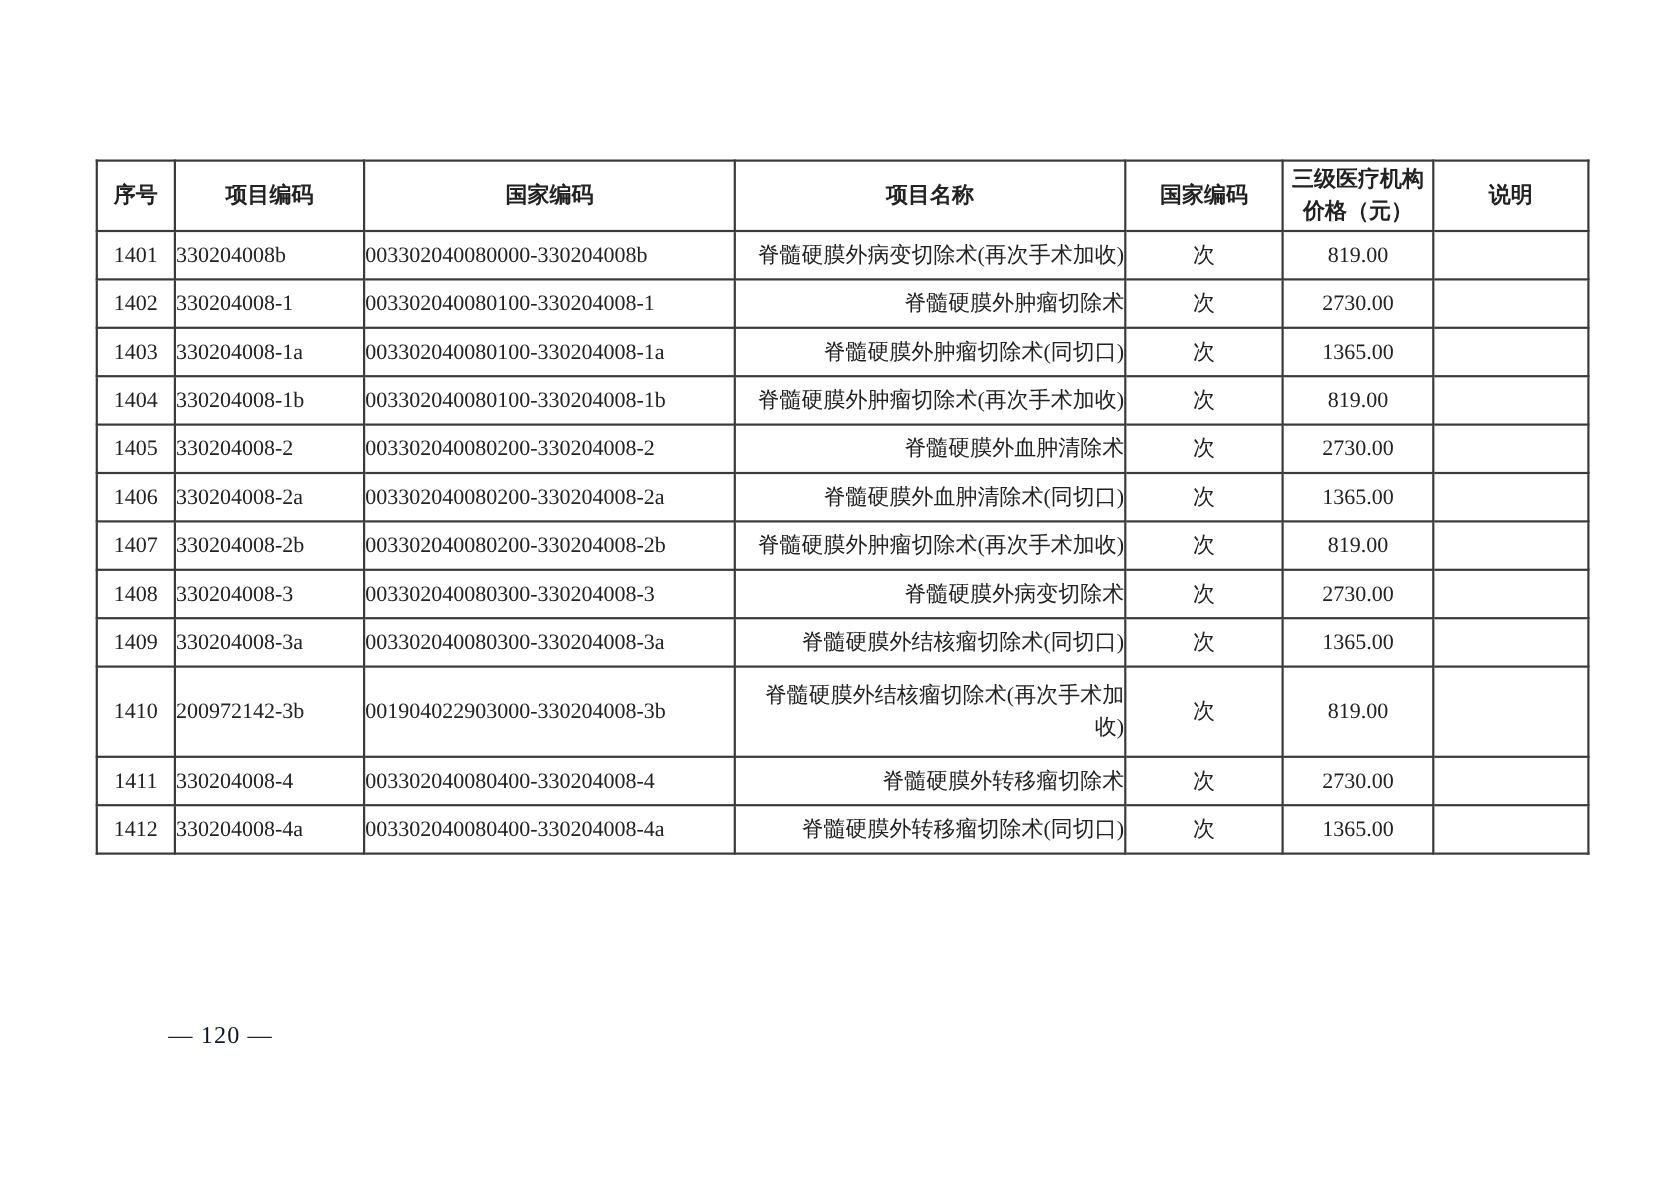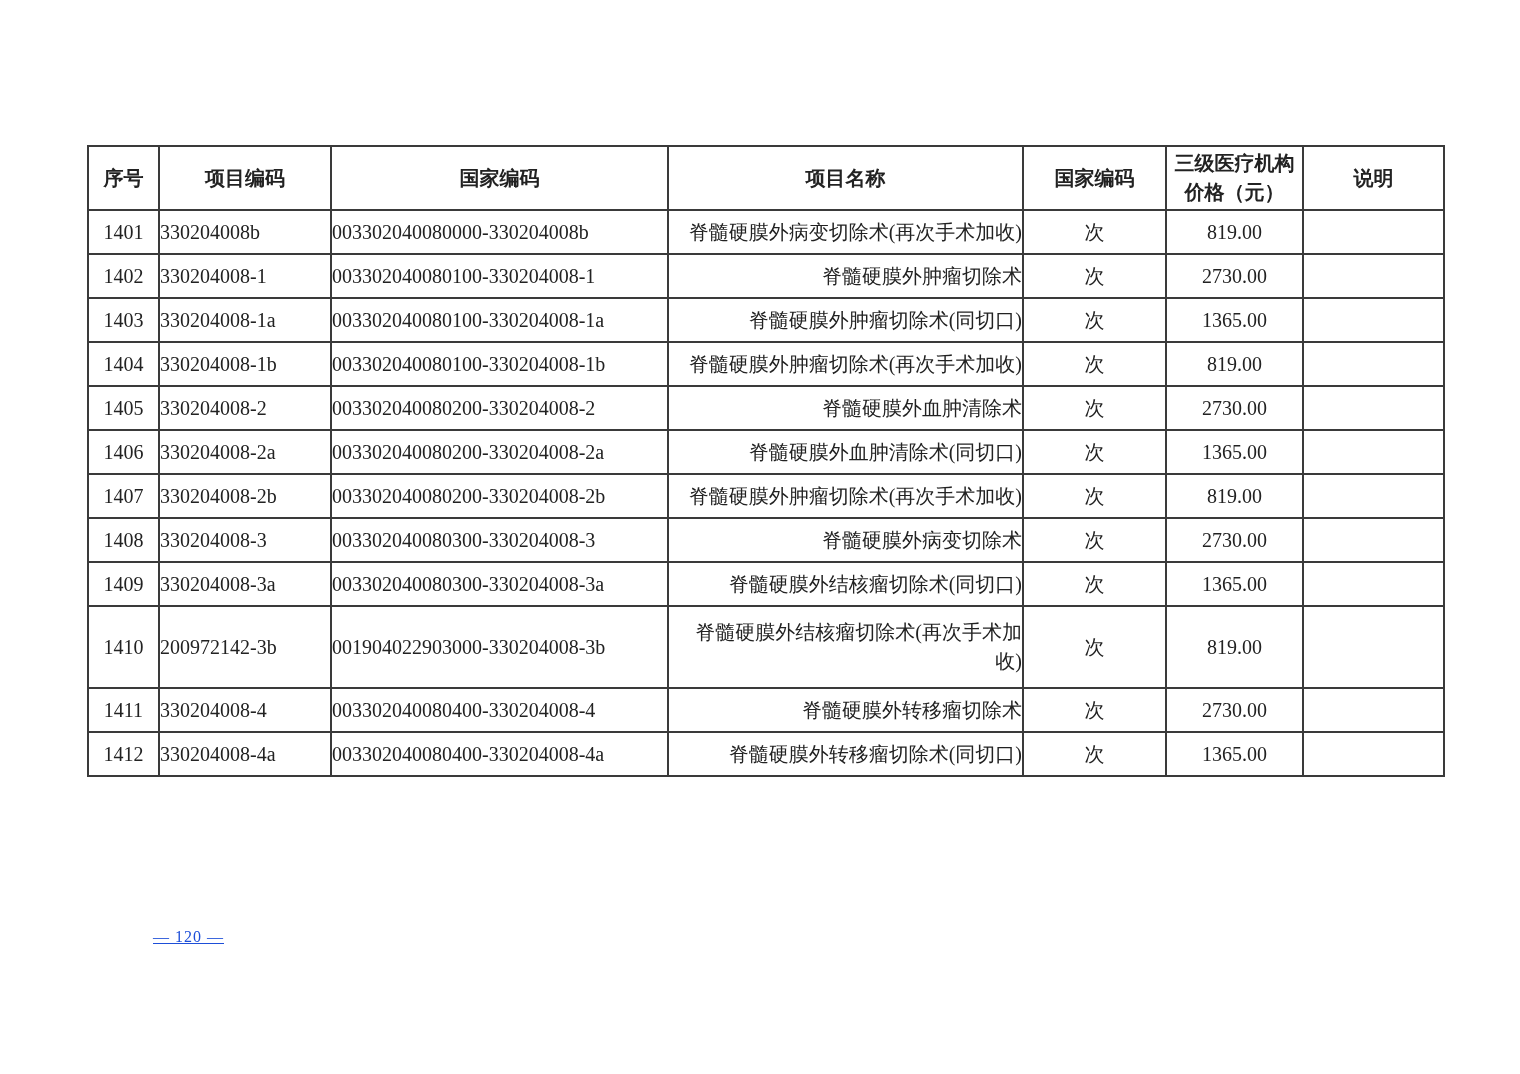--- a/index.html
+++ b/index.html
@@ -50,25 +50,24 @@
   td.c-name  { text-align: right; padding-left: 5px; padding-right: 4px; }
   td.c-unit  { text-align: center; }
   td.c-price { text-align: center; }
   td.c-note  { text-align: center; }
   tr.data-row { height: 44px; }
   tr.data-row.tall { height: 82px; }
   .page-number {
     position: absolute;
     left: 153px;
     top: 928px;
-    font-size: 16px;
+    font-size: 22px;
     letter-spacing: 1px;
-    color: #1d4ed8;
+    color: #0f172a;
     font-family: "Liberation Serif", "DejaVu Serif", serif;
-    text-decoration: underline;
   }
 </style>
 </head>
 <body>
 
 <div class="page">
 
   <table class="price-table">
     <colgroup>
       <col style="width:71px">

